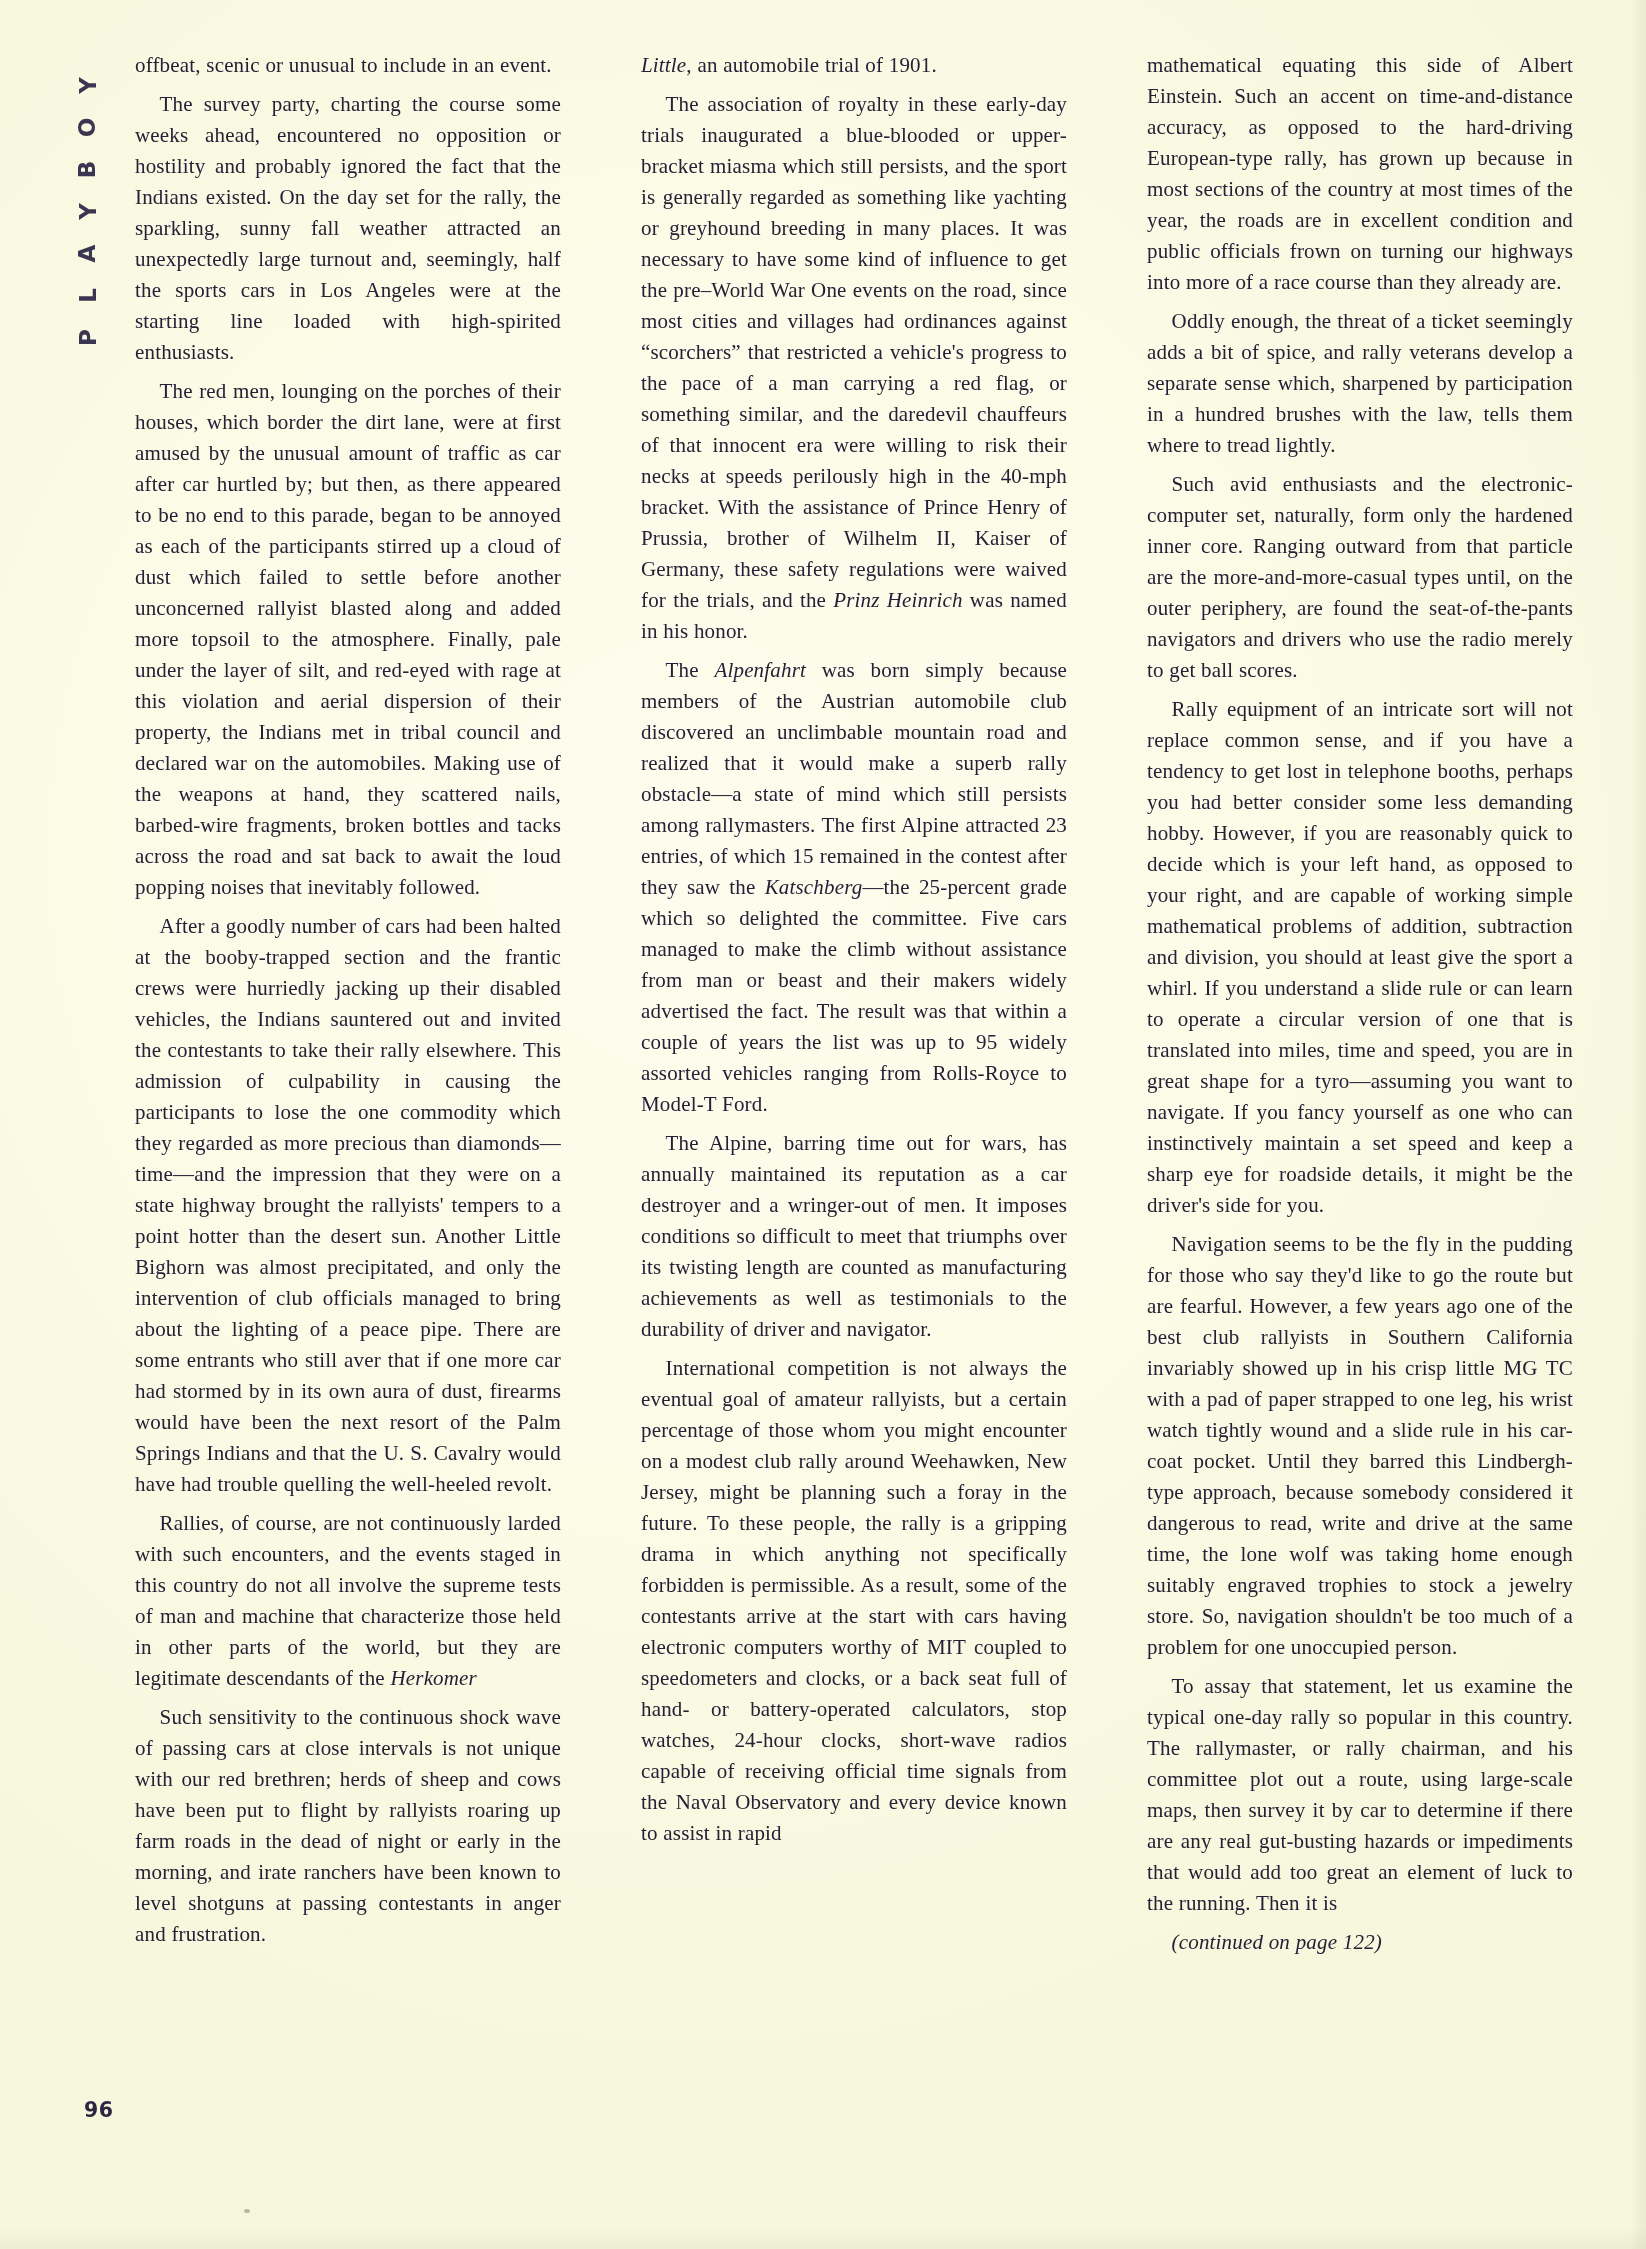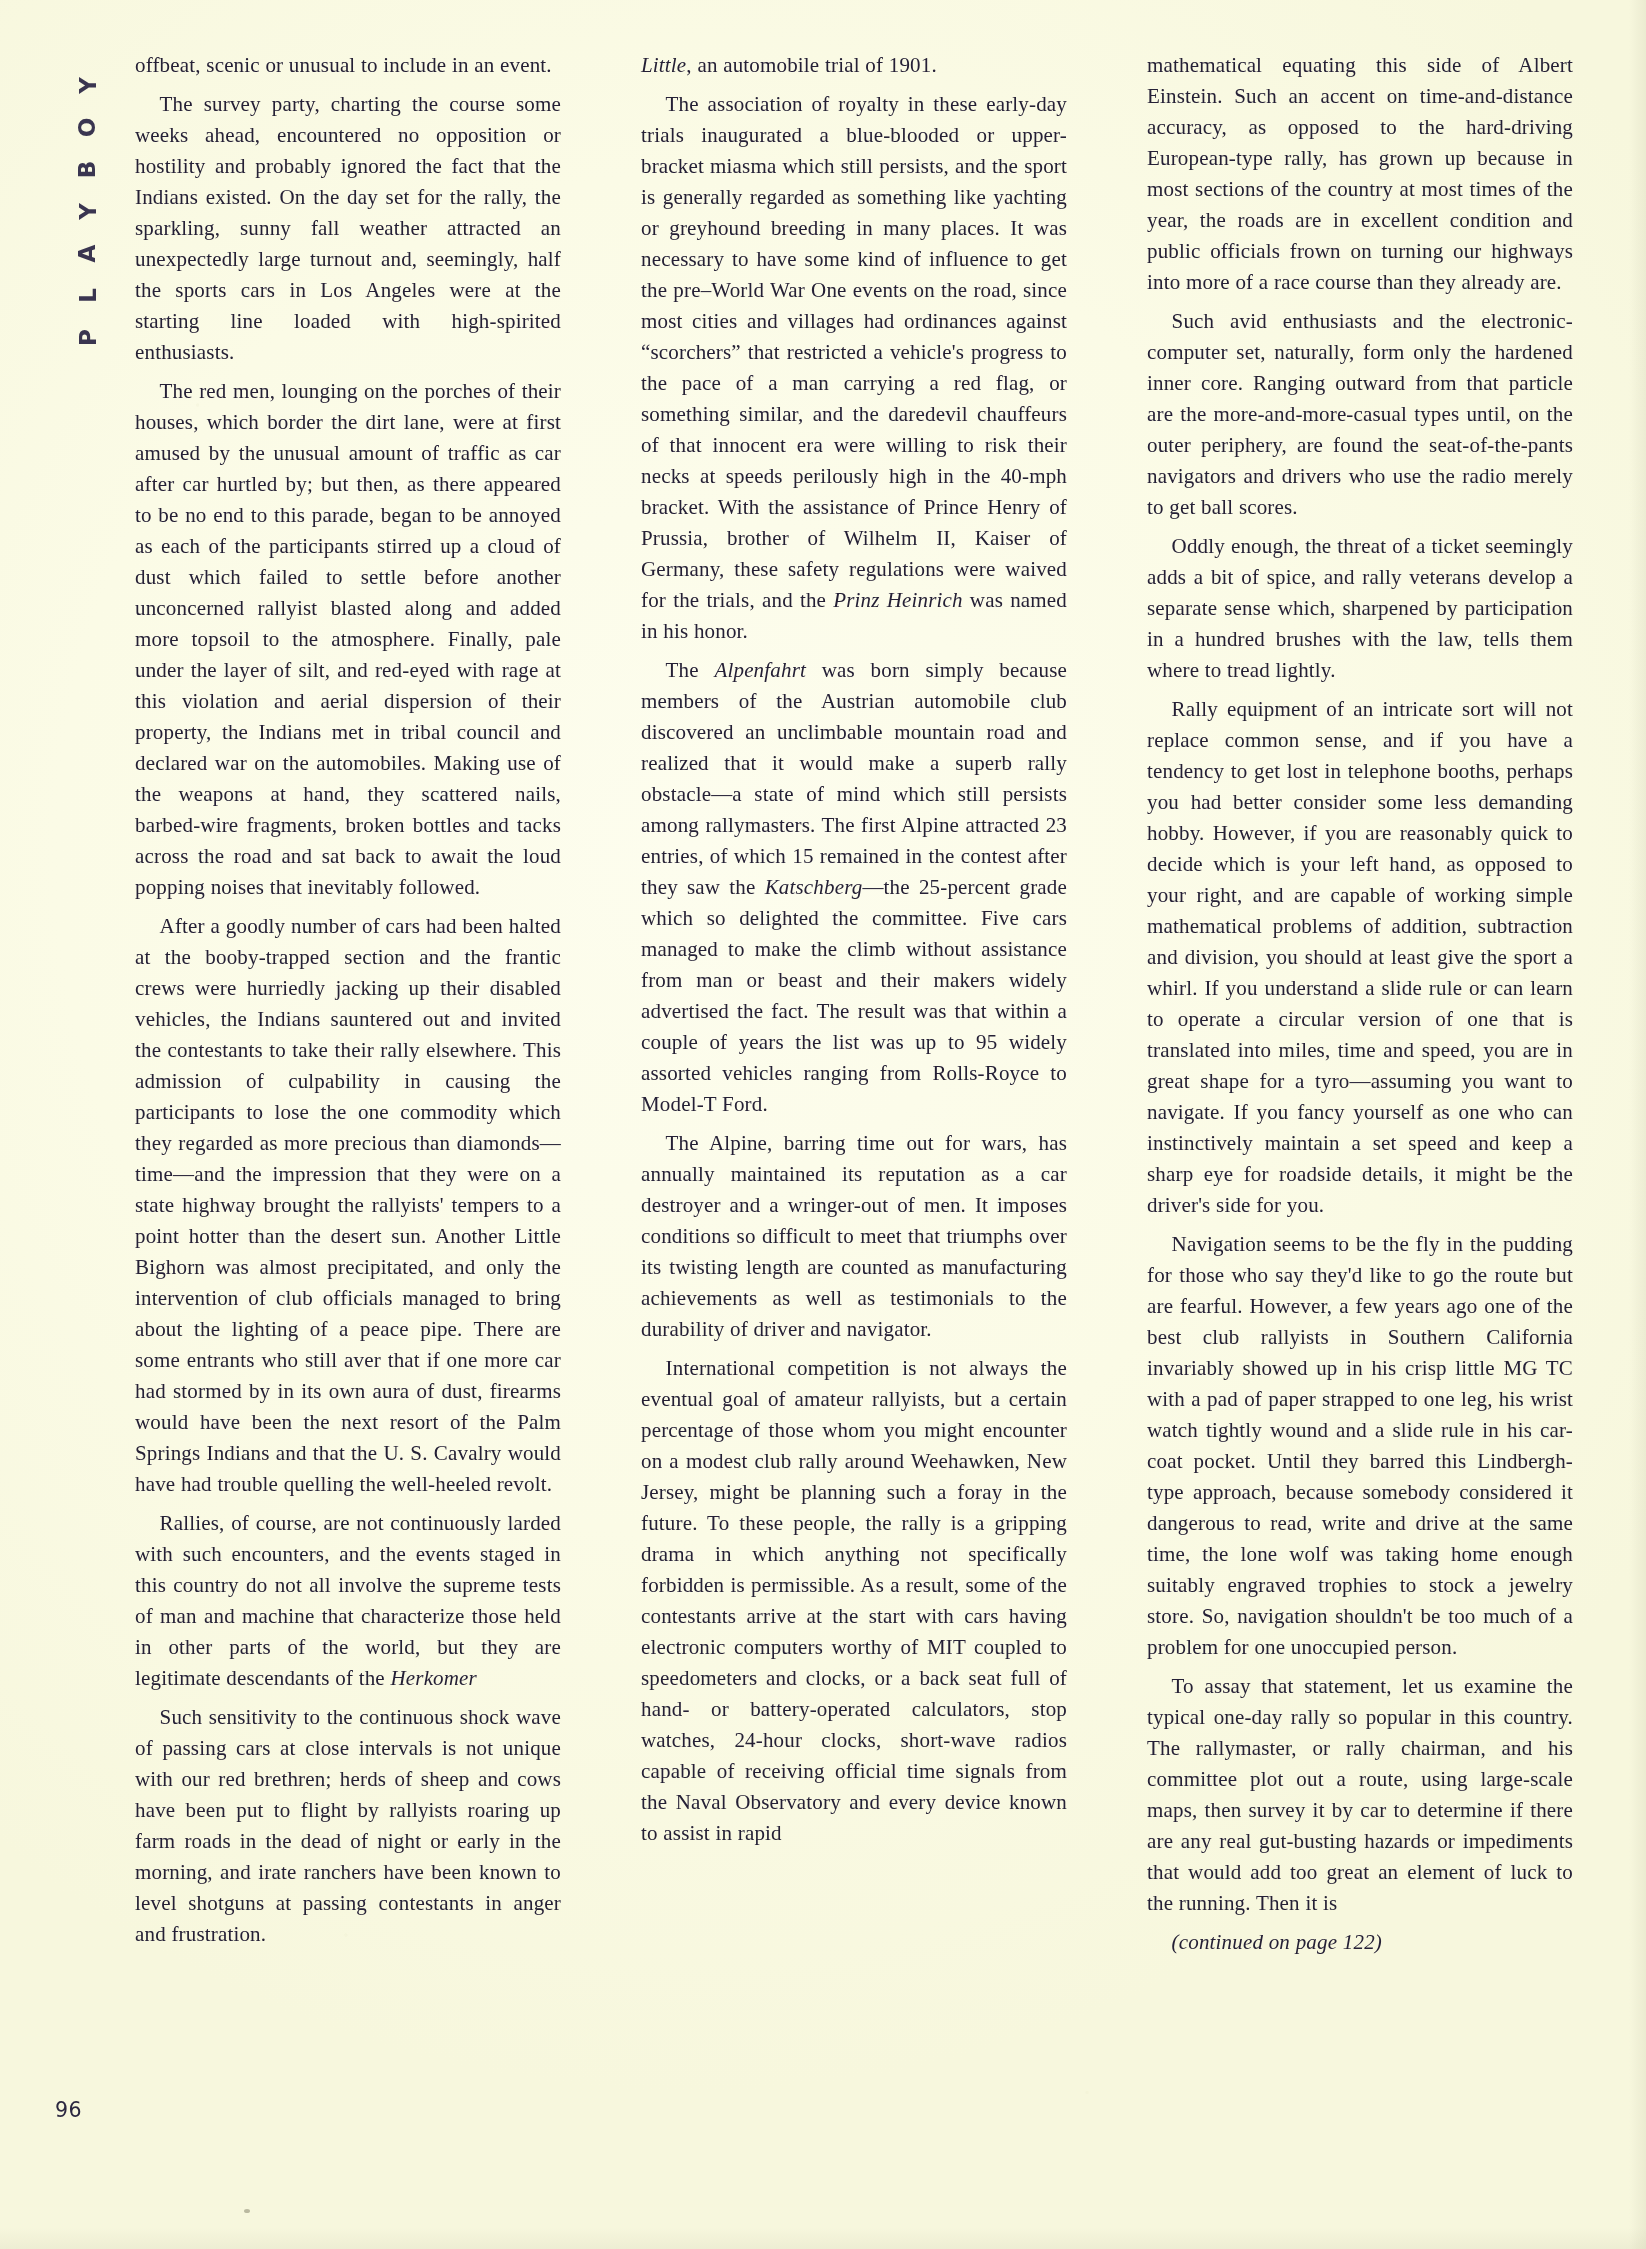--- a/index.html
+++ b/index.html
@@ -123,26 +123,27 @@
     text-align: left;
     font-style: italic;
     text-indent: 0;
     margin-top: 0;
     padding-right: 4.1px;
   }
 
   
   #folio {
     position: absolute;
-    left: 55px;
+    left: 84px;
     top: 2098px;
     font-family: "DejaVu Sans", sans-serif;
     font-size: 20.5px;
     color: #2b2740;
     letter-spacing: .02em;
+    font-weight: bold;
   }
 </style>
 </head>
 <body>
 
 <div id="page">
 
   <div id="paper-grain"></div>
   <div id="scan-edge-right"></div>
   <div id="scan-edge-bottom"></div>
@@ -169,22 +170,22 @@
       </div>
     <div class="col" id="col2">
         <p class="noindent"><em>Little</em><span>, an automobile trial of 1901.</span></p>
         <p><span>The association of royalty in these early-day trials inaugurated a blue-blooded or upper-bracket miasma which still persists, and the sport is generally regarded as something like yachting or greyhound breeding in many places. It was necessary to have some kind of influence to get the pre–World War One events on the road, since most cities and villages had ordinances against “scorchers” that restricted a vehicle's progress to the pace of a man carrying a red flag, or something similar, and the daredevil chauffeurs of that innocent era were willing to risk their necks at speeds perilously high in the 40-mph bracket. With the assistance of Prince Henry of Prussia, brother of Wilhelm II, Kaiser of Germany, these safety regulations were waived for the trials, and the </span><em>Prinz Heinrich</em><span> was named in his honor.</span></p>
         <p><span>The </span><em>Alpenfahrt</em><span> was born simply because members of the Austrian automobile club discovered an unclimbable mountain road and realized that it would make a superb rally obstacle—a state of mind which still persists among rallymasters. The first Alpine attracted 23 entries, of which 15 remained in the contest after they saw the </span><em>Katschberg</em><span>—the 25-percent grade which so delighted the committee. Five cars managed to make the climb without assistance from man or beast and their makers widely advertised the fact. The result was that within a couple of years the list was up to 95 widely assorted vehicles ranging from Rolls-Royce to Model-T Ford.</span></p>
         <p><span>The Alpine, barring time out for wars, has annually maintained its reputation as a car destroyer and a wringer-out of men. It imposes conditions so difficult to meet that triumphs over its twisting length are counted as manufacturing achievements as well as testimonials to the durability of driver and navigator.</span></p>
         <p><span>International competition is not always the eventual goal of amateur rallyists, but a certain percentage of those whom you might encounter on a modest club rally around Weehawken, New Jersey, might be planning such a foray in the future. To these people, the rally is a gripping drama in which anything not specifically forbidden is permissible. As a result, some of the contestants arrive at the start with cars having electronic computers worthy of MIT coupled to speedometers and clocks, or a back seat full of hand- or battery-operated calculators, stop watches, 24-hour clocks, short-wave radios capable of receiving official time signals from the Naval Observatory and every device known to assist in rapid</span></p>
       </div>
     <div class="col" id="col3">
         <p class="noindent"><span>mathematical equating this side of Albert Einstein. Such an accent on time-and-distance accuracy, as opposed to the hard-driving European-type rally, has grown up because in most sections of the country at most times of the year, the roads are in excellent condition and public officials frown on turning our highways into more of a race course than they already are.</span></p>
+        <p><span>Oddly enough, the threat of a ticket seemingly adds a bit of spice, and rally veterans develop a separate sense which, sharpened by participation in a hundred brushes with the law, tells them where to tread lightly.</span></p>
         <p><span>Such avid enthusiasts and the electronic-computer set, naturally, form only the hardened inner core. Ranging outward from that particle are the more-and-more-casual types until, on the outer periphery, are found the seat-of-the-pants navigators and drivers who use the radio merely to get ball scores.</span></p>
-        <p><span>Oddly enough, the threat of a ticket seemingly adds a bit of spice, and rally veterans develop a separate sense which, sharpened by participation in a hundred brushes with the law, tells them where to tread lightly.</span></p>
         <p><span>Rally equipment of an intricate sort will not replace common sense, and if you have a tendency to get lost in telephone booths, perhaps you had better consider some less demanding hobby. However, if you are reasonably quick to decide which is your left hand, as opposed to your right, and are capable of working simple mathematical problems of addition, subtraction and division, you should at least give the sport a whirl. If you understand a slide rule or can learn to operate a circular version of one that is translated into miles, time and speed, you are in great shape for a tyro—assuming you want to navigate. If you fancy yourself as one who can instinctively maintain a set speed and keep a sharp eye for roadside details, it might be the driver's side for you.</span></p>
         <p><span>Navigation seems to be the fly in the pudding for those who say they'd like to go the route but are fearful. However, a few years ago one of the best club rallyists in Southern California invariably showed up in his crisp little MG TC with a pad of paper strapped to one leg, his wrist watch tightly wound and a slide rule in his car-coat pocket. Until they barred this Lindbergh-type approach, because somebody considered it dangerous to read, write and drive at the same time, the lone wolf was taking home enough suitably engraved trophies to stock a jewelry store. So, navigation shouldn't be too much of a problem for one unoccupied person.</span></p>
         <p><span>To assay that statement, let us examine the typical one-day rally so popular in this country. The rallymaster, or rally chairman, and his committee plot out a route, using large-scale maps, then survey it by car to determine if there are any real gut-busting hazards or impediments that would add too great an element of luck to the running. Then it is</span></p>
         <p class="continued">(continued on page 122)</p>
       </div>
   </div>
 
   <div id="folio">96</div>
 
 </div>

